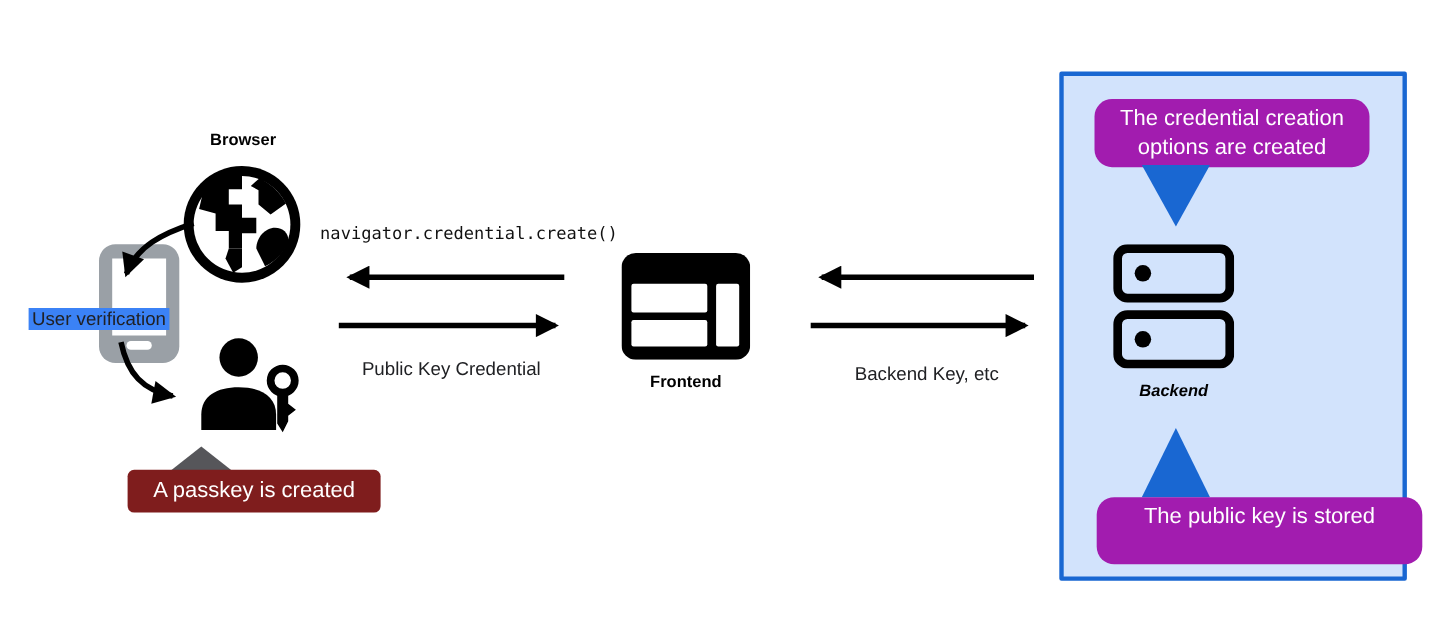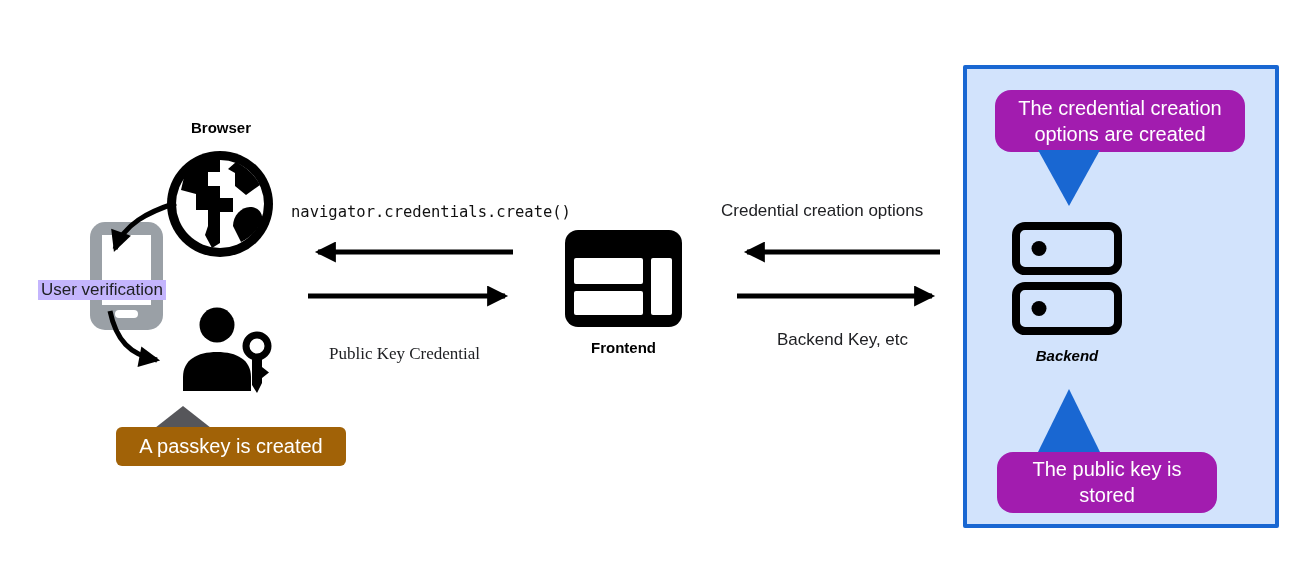--- a/index.html
+++ b/index.html
@@ -10,49 +10,49 @@
   .abs{position:absolute;}
   .lbl{font-size:17px;color:#202124;white-space:nowrap;}
   .lbl-bold{font-size:15px;font-weight:bold;color:#000;text-align:center;white-space:nowrap;}
   .code{
     font-family:"DejaVu Sans Mono", monospace;font-size:15.5px;color:#111;white-space:nowrap;
   }
   
   .browser-label{left:163px;top:119px;width:116px;}
   .globe{left:162px;top:146px;}
   .phone{left:89px;top:221px;}
-  .user-verif{left:38px;top:280px;background:#c4b5fd;padding:0 3px;font-size:17px;}
+  .user-verif{left:26px;top:280px;background:#3b82f6;padding:0 3px;font-size:17px;}
   .person{left:180px;top:305px;}
   .tooltip-tail{
     left:155px;top:406px;width:0;height:0;
     border-left:28px solid transparent;border-right:28px solid transparent;
     border-bottom:22px solid #56565a;
   }
   .tooltip-box{
-    left:116px;top:427px;width:230px;height:39px;border-radius:6px;background:#a16207;
+    left:116px;top:427px;width:230px;height:39px;border-radius:6px;background:#7f1d1d;
     color:#fff;font-size:20px;line-height:39px;text-align:center;
   }
   
   .create-call{left:291px;top:203px;}
-  .pkc{left:329px;top:344px;font-family:Liberation Serif, serif;}
+  .pkc{left:329px;top:326px;}
   .frontend-icon{left:565px;top:230px;}
   .frontend-label{left:565px;top:339px;width:117px;}
   .cco{left:721px;top:201px;}
   .pke{left:777px;top:330px;}
   
   .panel{
     left:963px;top:65px;width:316px;height:463px;box-sizing:border-box;
     background:#d2e3fc;border:4px solid #1967d2;border-radius:2px;
   }
   .bubble{
     background:#a21caf;color:#fff;font-size:20px;line-height:26px;text-align:center;
     border-radius:16px;box-sizing:border-box;
   }
   .bubble-top{left:995px;top:90px;width:250px;height:62px;padding:5px 10px 0 10px;}
-  .bubble-bottom{left:997px;top:452px;width:220px;height:61px;padding:4px 10px 0 10px;}
+  .bubble-bottom{left:997px;top:452px;width:296px;height:61px;padding:4px 10px 0 10px;}
   .tail-down{
     left:1038px;top:150px;width:0;height:0;
     border-left:31px solid transparent;border-right:31px solid transparent;
     border-top:56px solid #1967d2;
   }
   .tail-up{
     left:1038px;top:389px;width:0;height:0;
     border-left:31px solid transparent;border-right:31px solid transparent;
     border-bottom:63px solid #1967d2;
   }
@@ -87,32 +87,31 @@
   <svg class="abs person" width="100" height="90" viewBox="0 0 100 90">
     <circle cx="37" cy="20" r="17.5" fill="#000"></circle>
     <path fill="#000" d="M3,86 L3,72 C3,55 17,47 37,47 C57,47 71,55 71,72 L71,86 Z"></path>
     <circle cx="77" cy="41" r="11" fill="none" stroke="#000" stroke-width="7"></circle>
     <path fill="#000" d="M72,52 L82,52 L82,62 L89,67.5 L82,73 L82,78 L77,88 L72,80 Z"></path>
   </svg>
 
   <div class="abs tooltip-tail"></div>
   <div class="abs tooltip-box">A passkey is created</div>
 
-  <div class="abs code create-call">navigator.credentials.create()</div>
+  <div class="abs code create-call">navigator.credential.create()</div>
   <div class="abs lbl pkc">Public Key Credential</div>
 
   <svg class="abs frontend-icon" width="117" height="97" viewBox="0 0 117 97">
     <rect x="0" y="0" width="117" height="97" rx="13" fill="#000"></rect>
     <rect x="9" y="28" width="69" height="26" rx="2" fill="#fff"></rect>
     <rect x="9" y="61" width="69" height="24" rx="2" fill="#fff"></rect>
     <rect x="86" y="28" width="21" height="57" rx="2" fill="#fff"></rect>
   </svg>
   <div class="abs lbl-bold frontend-label">Frontend</div>
 
-  <div class="abs lbl cco">Credential creation options</div>
   <div class="abs lbl pke">Backend Key, etc</div>
 
   <div class="abs panel"></div>
 
   <div class="abs bubble bubble-top">The credential creation options are created</div>
   <div class="abs tail-down"></div>
 
   <svg class="abs server" width="110" height="113" viewBox="0 0 110 113">
     <rect x="4" y="4" width="102" height="45" rx="9" fill="none" stroke="#000" stroke-width="8"></rect>
     <circle cx="27" cy="26.5" r="7.5" fill="#000"></circle>

